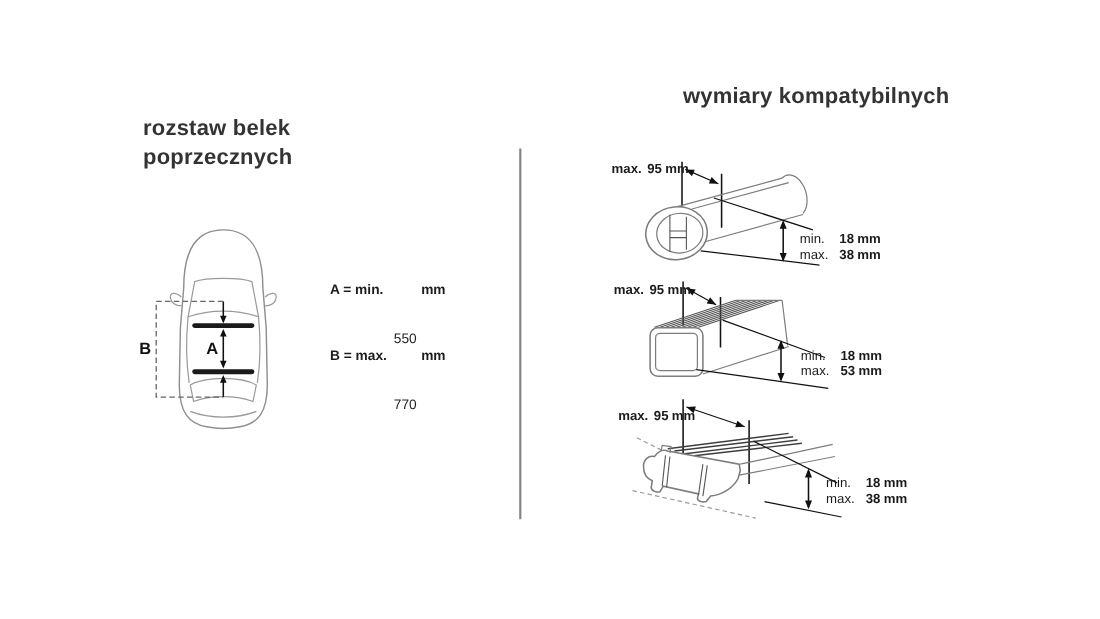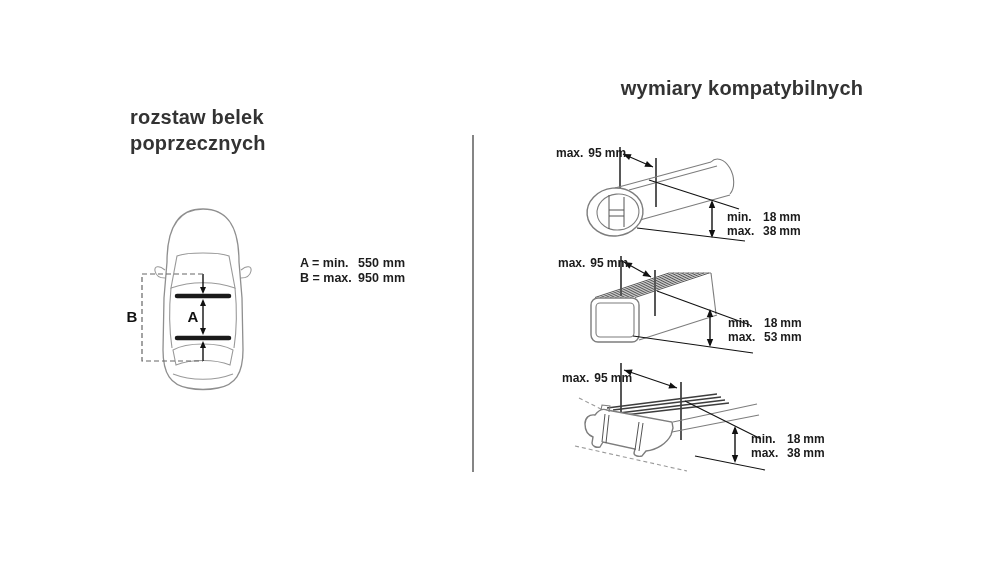--- a/index.html
+++ b/index.html
@@ -11,30 +11,30 @@
   .title{
     font-size:20px;font-weight:700;line-height:26px;color:#333;
     letter-spacing:.2px;white-space:nowrap;
   }
   .title.centered{text-align:center;white-space:normal;}
   .divider{width:1.5px;background:#858585;}
   
   .spacing-table{font-size:12.5px;line-height:15px;color:#1d1d1d;}
   .spacing-row{display:flex;white-space:nowrap;}
   .spacing-row .lbl{font-weight:600;width:58px;}
-  .spacing-row .num{font-weight:700;}
+  .spacing-row .num{font-weight:400;margin-top:45px;}
   .spacing-row .unit{font-weight:700;margin-left:4px;}
   
   .dim{font-size:12px;line-height:12px;color:#1b1b1b;white-space:nowrap;}
   .dim .lbl{font-weight:600;margin-right:5px;}
   .dim .num{font-weight:700;}
   .dim .unit{font-weight:600;margin-left:3px;}
   .dim-grid{display:grid;grid-template-columns:32px auto;column-gap:4px;row-gap:2px;
     font-size:12px;line-height:11.5px;color:#1b1b1b;white-space:nowrap;}
-  .dim-grid .lbl{font-weight:700;}
+  .dim-grid .lbl{font-weight:400;}
   .dim-grid .num{font-weight:700;}
   .dim-grid .unit{font-weight:600;margin-left:3px;}
   svg{display:block;}
   .car-outline{stroke:#8f8f8f;stroke-width:1.3;fill:none;}
   .car-inner{stroke:#9a9a9a;stroke-width:1.1;fill:none;}
   .bar{stroke:#1a1a1a;stroke-width:4.5;stroke-linecap:round;}
   .meas{stroke:#111;stroke-width:1.4;fill:none;}
   .meas-thin{stroke:#111;stroke-width:1.1;fill:none;}
   .ah{fill:#111;stroke:none;}
   .dash{stroke:#666;stroke-width:1.2;stroke-dasharray:5 3;fill:none;}
@@ -102,21 +102,21 @@
   </svg>
 
   <div class="abs spacing-table" style="left:300px;top:256px;">
     <div class="spacing-row">
       <span class="lbl">A = min.</span>
       <span class="num">550</span>
       <span class="unit">mm</span>
     </div>
     <div class="spacing-row">
       <span class="lbl">B = max.</span>
-      <span class="num">950</span>
+      <span class="num">770</span>
       <span class="unit">mm</span>
     </div>
   </div>
 
   <svg class="abs" style="left:545px;top:138px;" width="255" height="120" viewBox="0 0 255 120">
 
     <g>
       <line class="meas" x1="75" y1="9" x2="75" y2="50"></line>
       <line class="meas" x1="111" y1="20" x2="111" y2="69"></line>
       <line class="meas-thin" x1="78" y1="16" x2="108" y2="29"></line>

